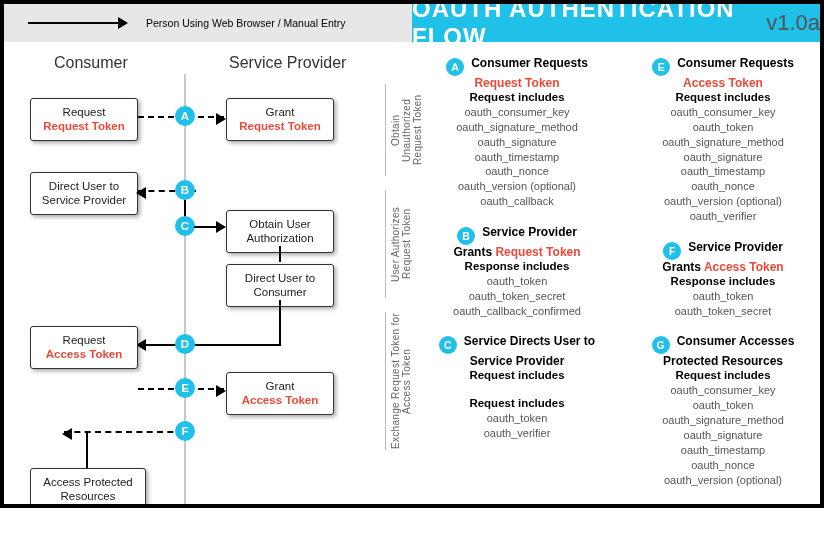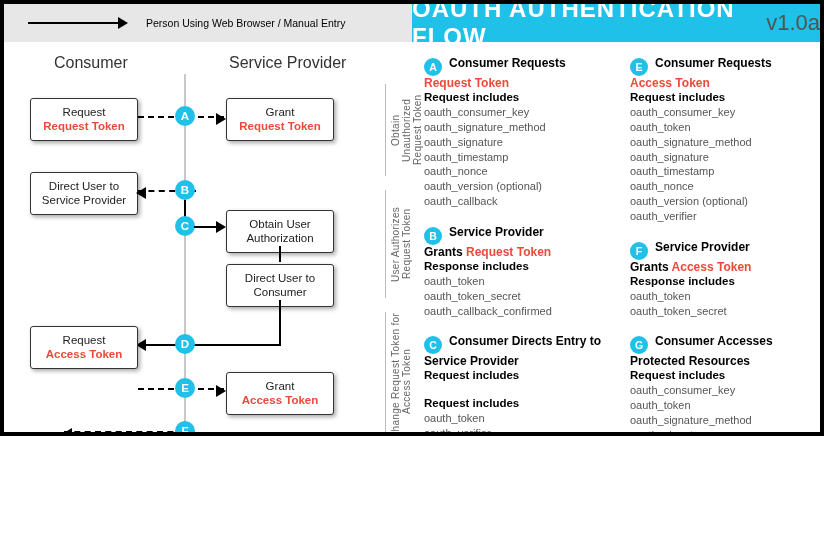--- a/index.html
+++ b/index.html
@@ -1,17 +1,17 @@
 <!DOCTYPE html>
 <html><head>
 <meta charset="utf-8">
 <style>
   * { box-sizing: border-box; margin: 0; padding: 0; }
   body { font-family: "Helvetica Neue", Arial, sans-serif; background: #fff; }
-  .frame { width: 824px; height: 436px; border: 4px solid #000; position: relative; background: #fff; overflow: hidden; }
+  .frame { width: 824px; height: 508px; border: 4px solid #000; position: relative; background: #fff; overflow: hidden; }
 
   
   .legend { position: absolute; left: 0; top: 0; width: 408px; height: 38px; background: #e7e7e7; display: flex; flex-direction: column; justify-content: center; padding-left: 24px; font-size: 10.5px; }
   .legend-row { display: flex; align-items: center; gap: 18px; height: 17px; }
   .legend-arrow { width: 100px; height: 10px; position: relative; }
   .legend-arrow.solid::before { content: ""; position: absolute; top: 4px; left: 0; right: 10px; border-top: 2px solid #000; }
   .legend-arrow.dashed::before { content: ""; position: absolute; top: 4px; left: 0; right: 10px; border-top: 2px dashed #000; }
   .legend-arrow::after { content: ""; position: absolute; right: 0; top: -1px; border-left: 10px solid #000; border-top: 6px solid transparent; border-bottom: 6px solid transparent; }
 
   
@@ -41,21 +41,21 @@
   .harrow .head-right { position: absolute; right: -2px; top: -5px; border-left: 10px solid #000; border-top: 6px solid transparent; border-bottom: 6px solid transparent; }
   .harrow .head-left { position: absolute; left: -2px; top: -5px; border-right: 10px solid #000; border-top: 6px solid transparent; border-bottom: 6px solid transparent; }
 
   .vseg { position: absolute; width: 2px; background: #000; }
 
   
   .stage-label { position: absolute; right: 10px; width: 12px; font-size: 10px; color: #666; writing-mode: vertical-rl; transform: rotate(180deg); text-align: center; letter-spacing: .3px; }
   .stage-line { position: absolute; right: 26px; width: 1px; background: #bbb; }
 
   
-  .details { position: absolute; left: 420px; top: 52px; width: 392px; height: 488px; display: flex; gap: 20px; }
+  .details { position: absolute; left: 420px; top: 52px; width: 392px; height: 488px; display: flex; gap: 20px; text-align: center; }
   .col { width: 186px; display: flex; flex-direction: column; gap: 16px; font-size: 11px; color: #444; }
   .step .sbadge { display: inline-flex; width: 18px; height: 18px; border-radius: 50%; background: #1fc1e8; color: #fff; font-size: 10.5px; font-weight: 700; align-items: center; justify-content: center; margin-right: 7px; vertical-align: -4px; }
   .step-title { font-weight: 800; color: #000; font-size: 12px; line-height: 1.25; }
   .step-title .red { color: #ea4a3a; }
   .sub { font-weight: 700; color: #000; margin-top: 0; font-size: 11.5px; }
   .params { margin-top: 2px; line-height: 1.35; color: #555; }
 </style>
 </head>
 <body>
 
@@ -171,21 +171,21 @@
         <div><span class="sbadge">A</span><span class="step-title"><span>Consumer Requests</span><br><span class="red">Request Token</span></span></div>
         <div class="sub">Request includes</div>
         <div class="params">oauth_consumer_key<br>oauth_signature_method<br>oauth_signature<br>oauth_timestamp<br>oauth_nonce<br>oauth_version (optional)<br>oauth_callback</div>
       </div>
       <div class="step">
         <div><span class="sbadge">B</span><span class="step-title"><span>Service Provider</span><br><span>Grants </span><span class="red">Request Token</span></span></div>
         <div class="sub">Response includes</div>
         <div class="params">oauth_token<br>oauth_token_secret<br>oauth_callback_confirmed</div>
       </div>
       <div class="step">
-        <div><span class="sbadge">C</span><span class="step-title"><span>Consumer Directs Entry to</span><br><span>Service Provider</span></span></div>
+        <div><span class="sbadge">C</span><span class="step-title"><span>Service Directs User to</span><br><span>Service Provider</span></span></div>
         <div class="sub">Request includes</div>
       </div>
       <div class="step">
         <div class="sub">Request includes</div>
         <div class="params">oauth_token<br>oauth_verifier</div>
       </div>
     </div>
     <div class="col">
       <div class="step">
         <div><span class="sbadge">E</span><span class="step-title"><span>Consumer Requests</span><br><span class="red">Access Token</span></span></div>

